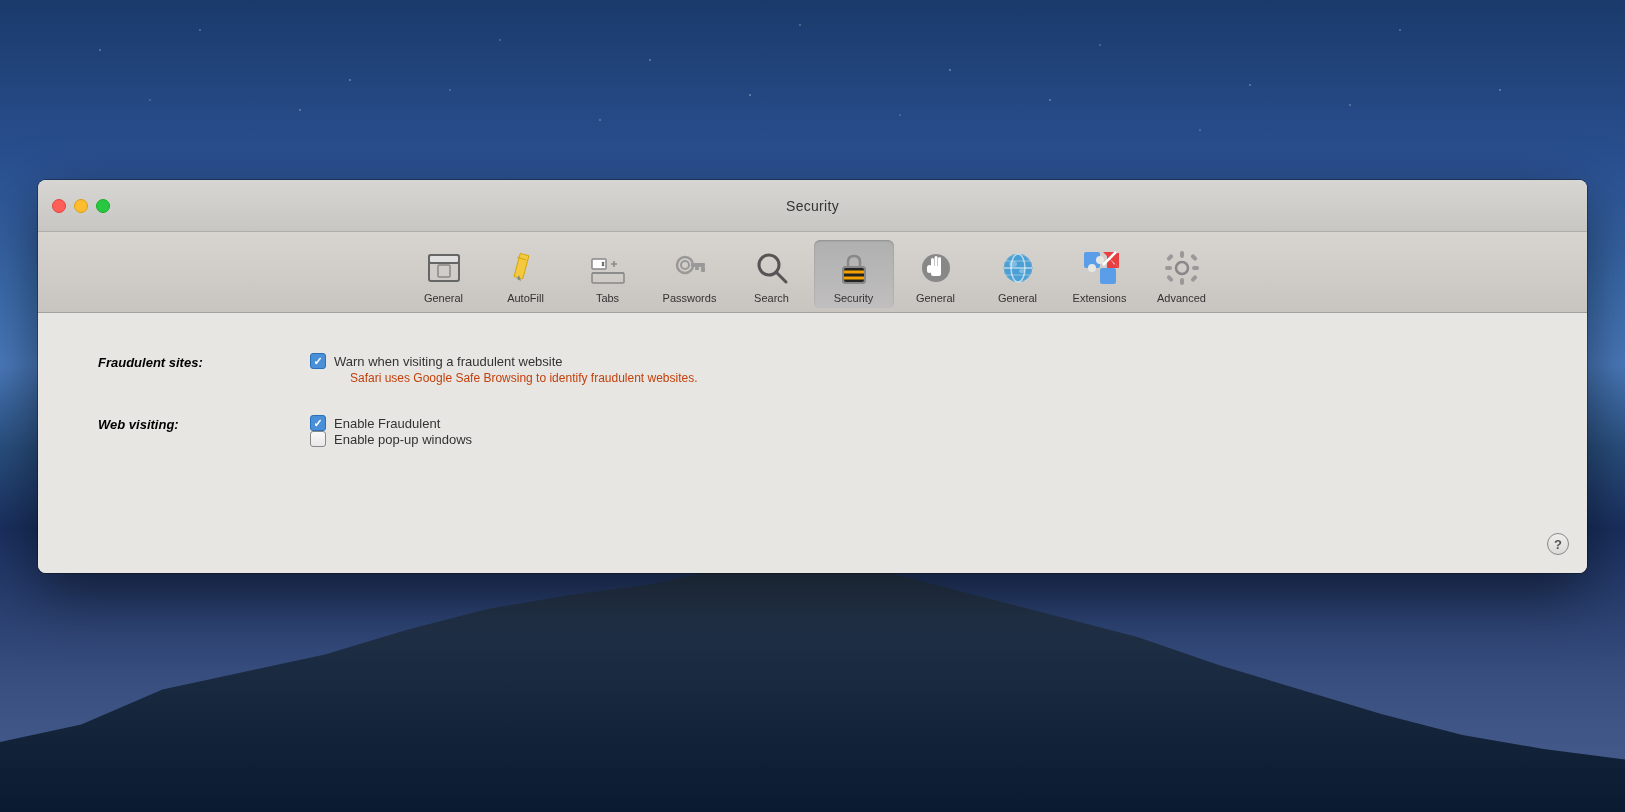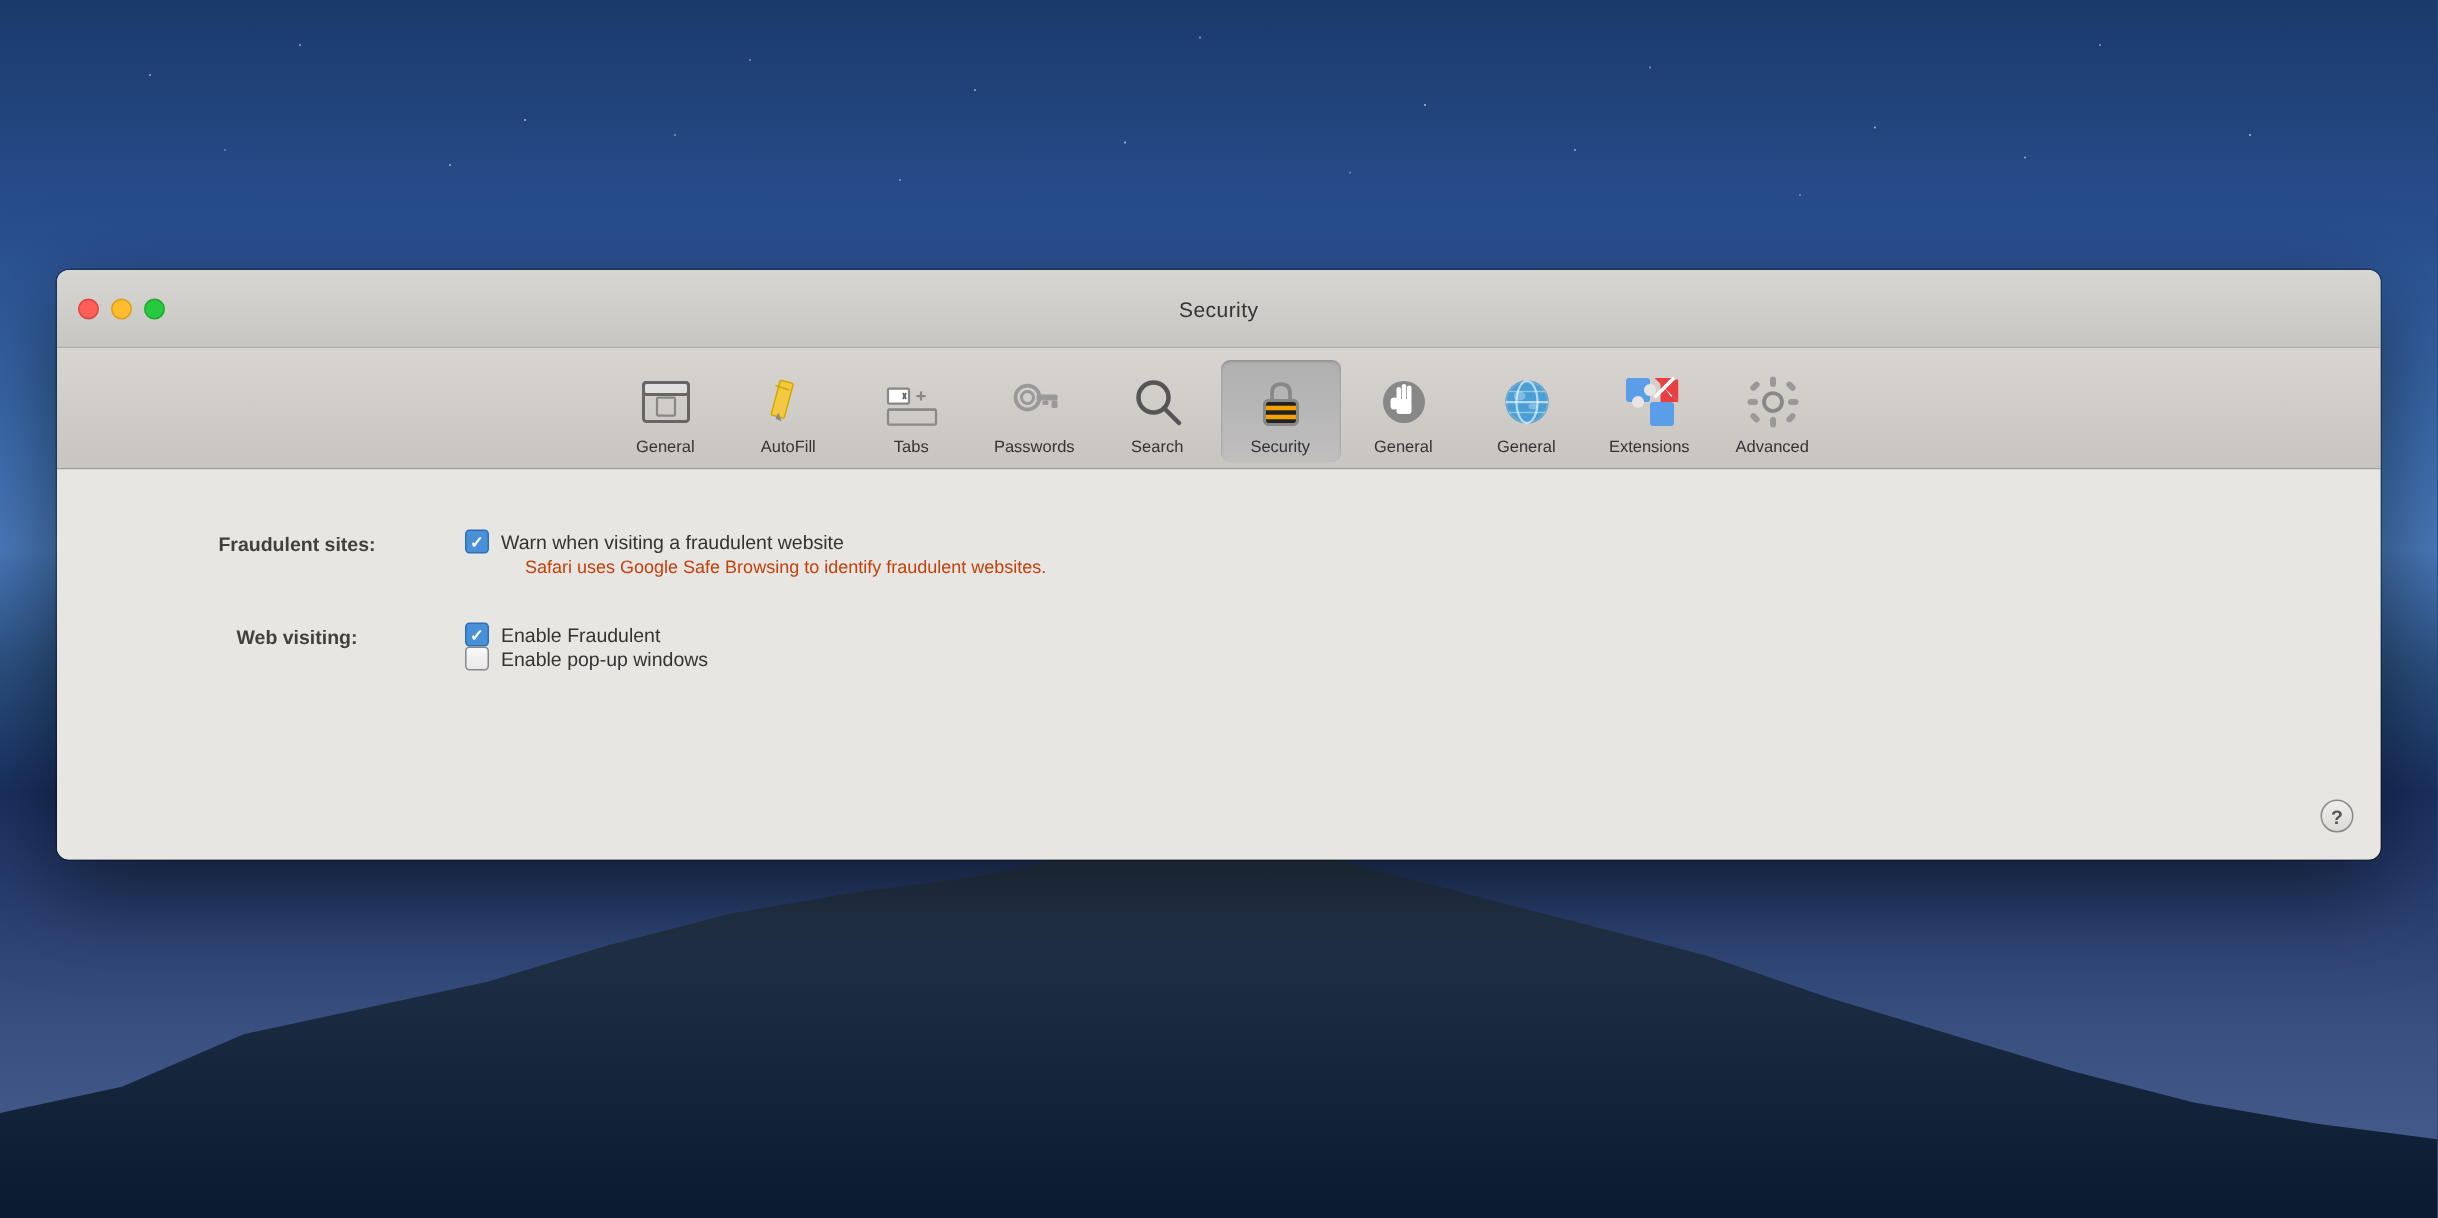--- a/index.html
+++ b/index.html
@@ -201,25 +201,26 @@
     
     .settings-row {
       display: flex;
       align-items: flex-start;
       margin-bottom: 28px;
     }
 
     .settings-label {
       font-size: 13px;
       font-weight: 700;
-      color: #404040;
-      text-align: center;
+      color: #000000;
+      text-align: left;
       min-width: 200px;
       margin-right: 12px;
       padding-top: 2px;
+      font-style: italic;
     }
 
     .settings-content {
       display: flex;
       flex-direction: column;
       gap: 0;
     }
 
     .checkbox-row {
       display: flex;

